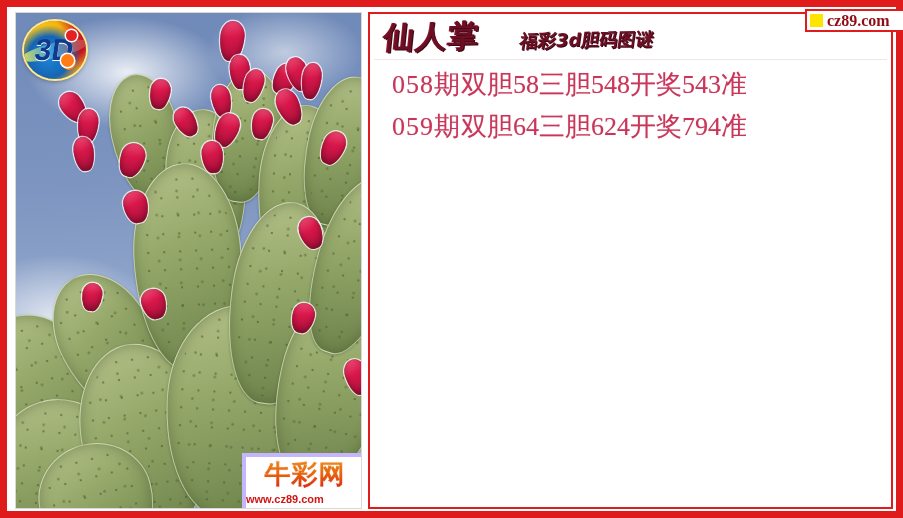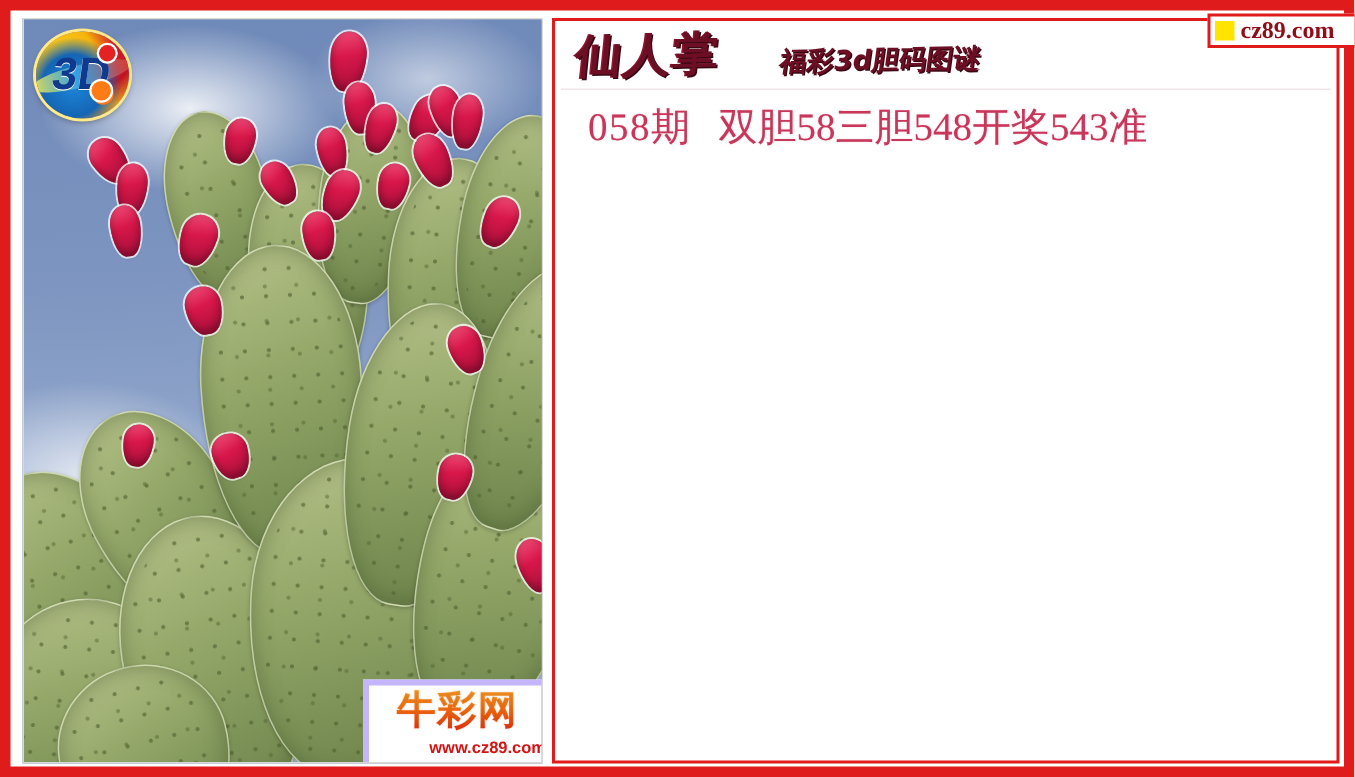--- a/index.html
+++ b/index.html
@@ -93,21 +93,21 @@
   }
   .wm-cn{
     display:block;text-align:center;line-height:34px;height:34px;
     font-family:"DejaVu Sans", sans-serif;
     font-weight:bold;font-size:26px;letter-spacing:1px;
     background:linear-gradient(180deg,#ffd23a 0%,#ff8a12 48%,#e02112 100%);
     -webkit-background-clip:text;background-clip:text;color:transparent;
     text-shadow:0 0 1px rgba(190,30,10,.35);
   }
   .wm-url{
-    display:block;text-align:right;line-height:16px;
+    display:block;text-align:left;line-height:16px;
     font-family:"Liberation Sans", sans-serif;
     font-size:11px;font-weight:bold;color:#d31414;
   }
   
   .content-panel{
     position:absolute;left:361px;top:5px;right:3px;height:497px;
     box-sizing:border-box;
     border:2px solid #e01b1b;
     background:#ffffff;
   }
@@ -142,21 +142,21 @@
   .line{
     font-family:"Liberation Serif", serif;
     font-size:26px;
     color:#c8365a;
     line-height:1.0;
     padding:0 0 0 22px;
     margin:0 0 16px 0;
     white-space:nowrap;
     text-shadow:0 0 1px rgba(200,54,90,.35);
   }
-  .line .period{ letter-spacing:1px; margin-right:18px; }
+  .line .period{ letter-spacing:1px; }
   
   .brand-badge{
     position:absolute;left:798px;top:2px;width:100px;height:23px;
     box-sizing:border-box;
     background:#ffffff;
     border:2px solid #e01b1b;
     display:flex;align-items:center;
     padding:0 3px;
   }
   .brand-swatch{
@@ -235,20 +235,23 @@
     <div class="title-row">
       <div class="title-main">仙人掌</div>
       <div class="title-sub">福彩3d胆码图谜</div>
       <div class="title-rule"></div>
     </div>
 
     <div class="lines">
       <div class="line">
         <span class="period">058期</span><span>双胆58三胆548开奖543准</span>
       </div>
+      <div class="line">
+        <span class="period">059期</span><span>双胆64三胆624开奖794准</span>
+      </div>
     </div>
   </div>
 
   <div class="brand-badge">
     <span class="brand-swatch"></span>
     <span class="brand-text">cz89.com</span>
   </div>
 
 </div>
 

